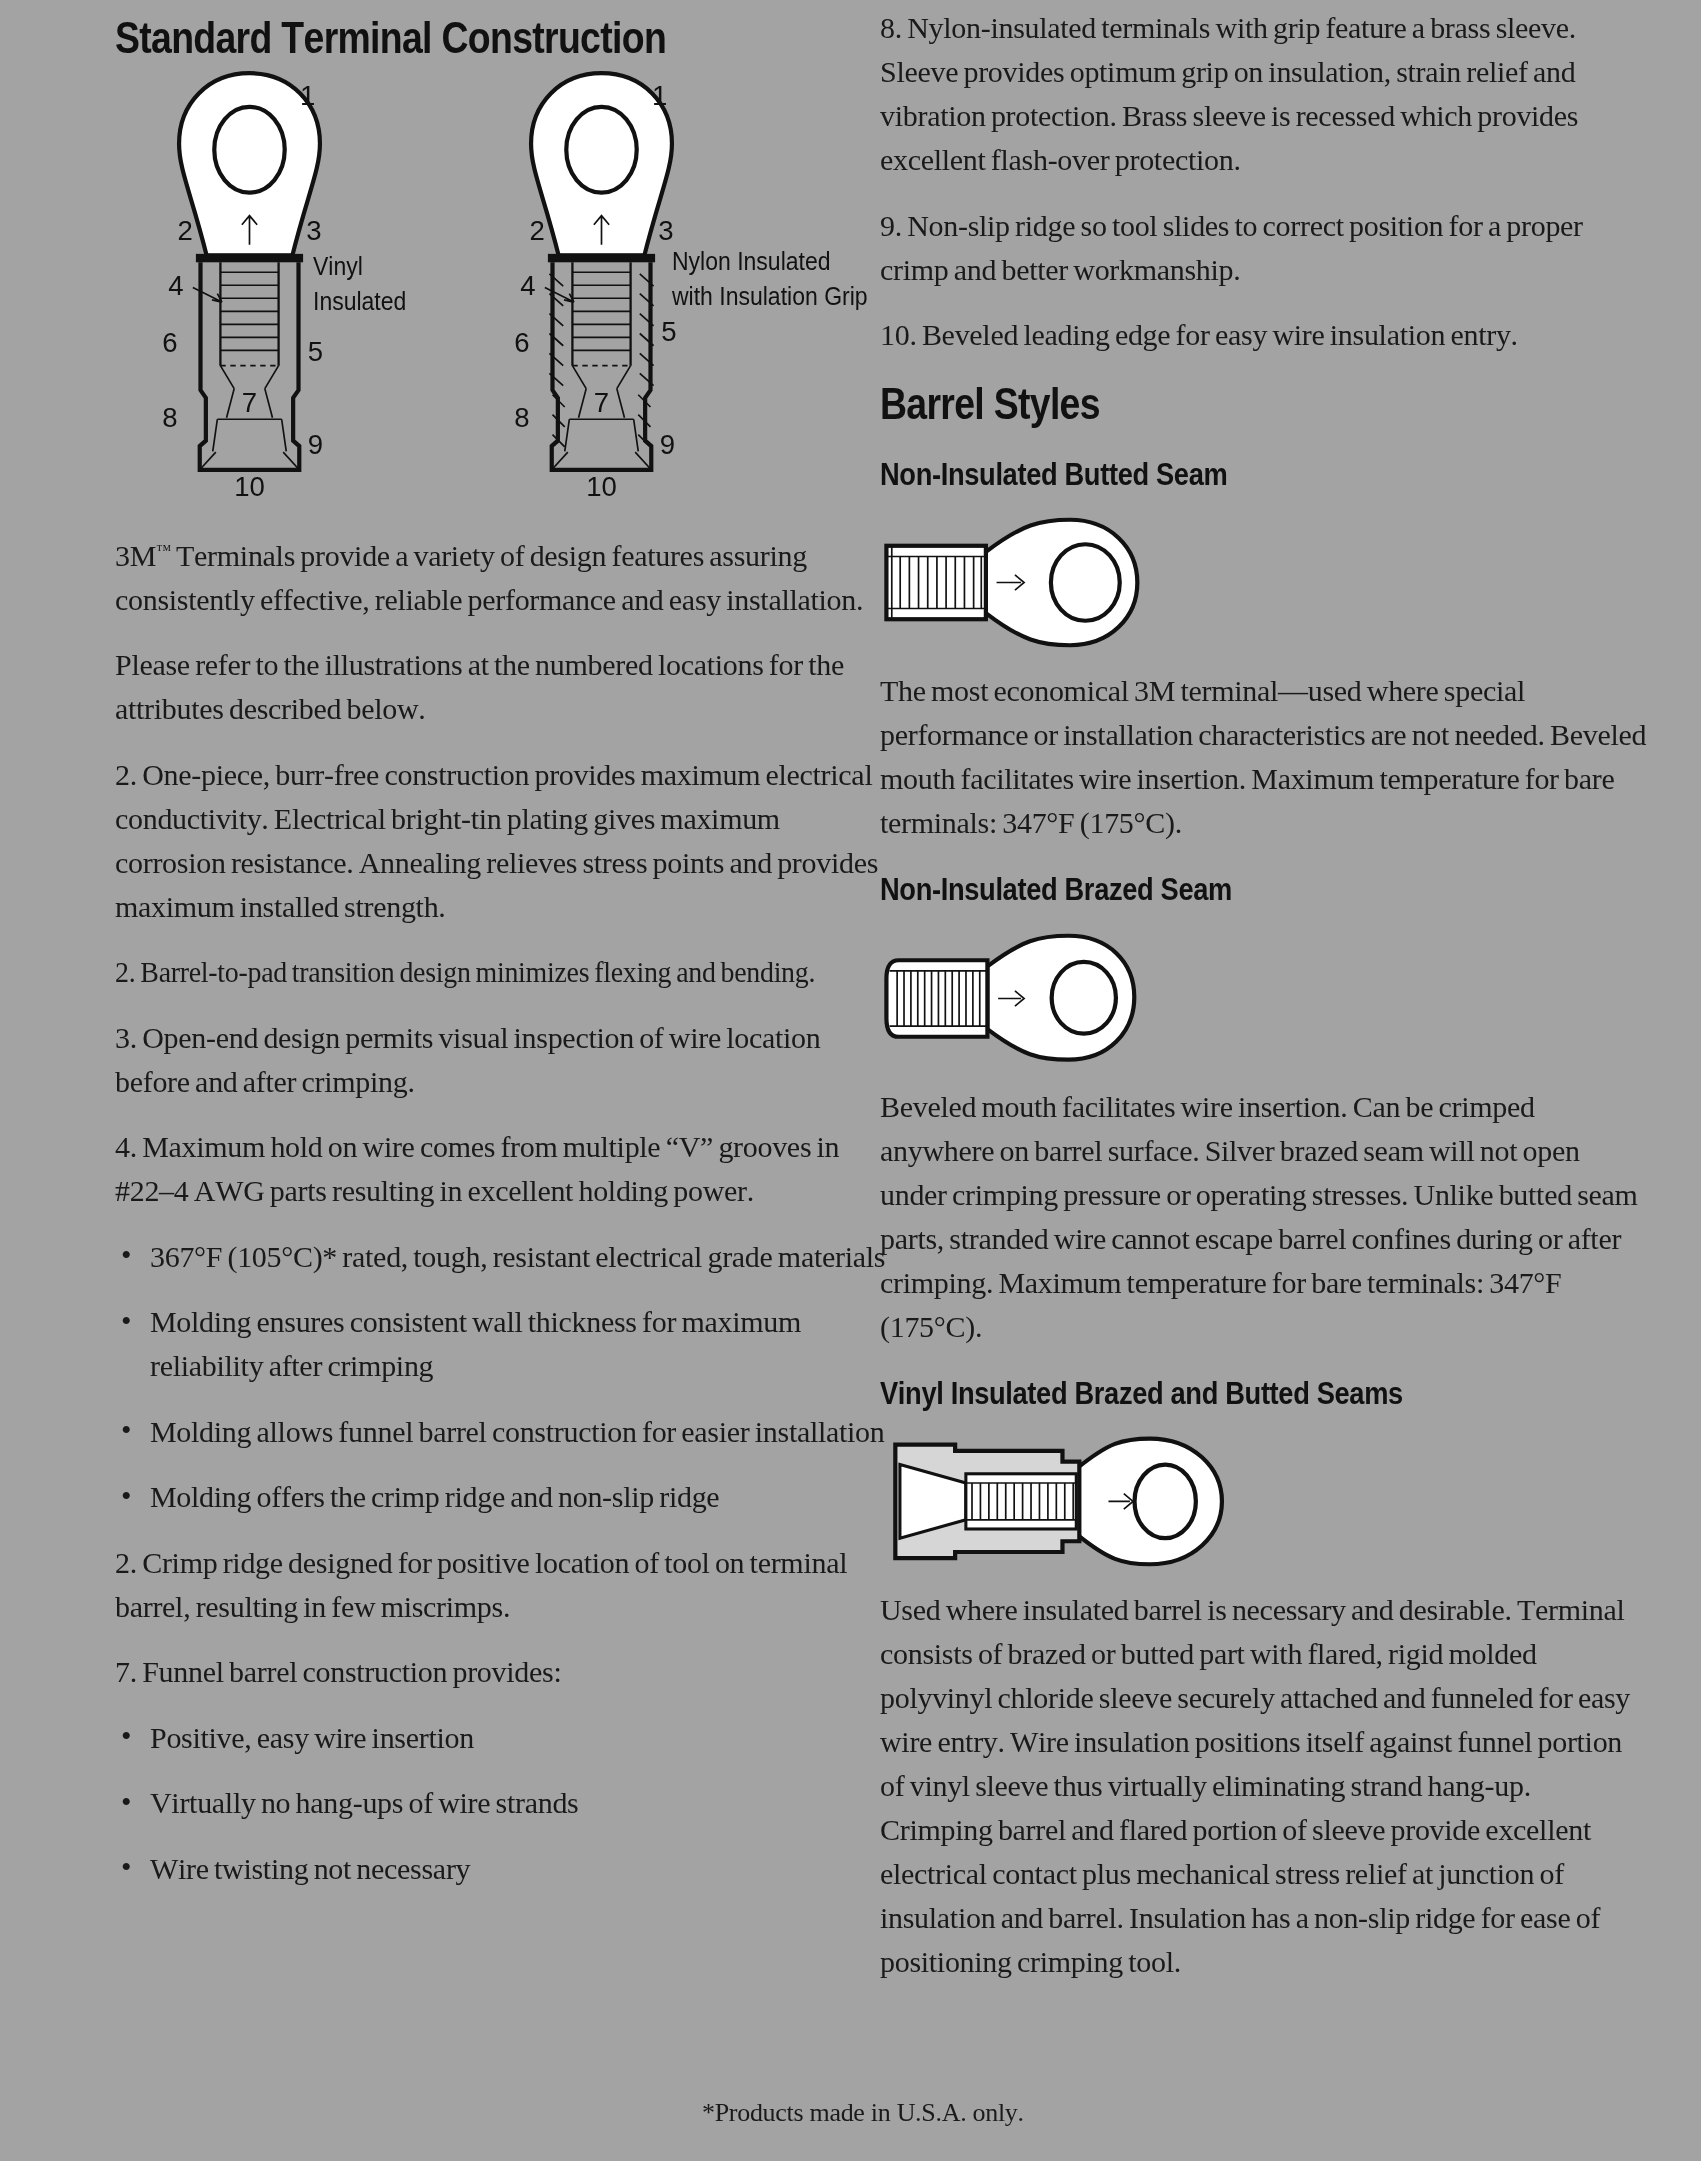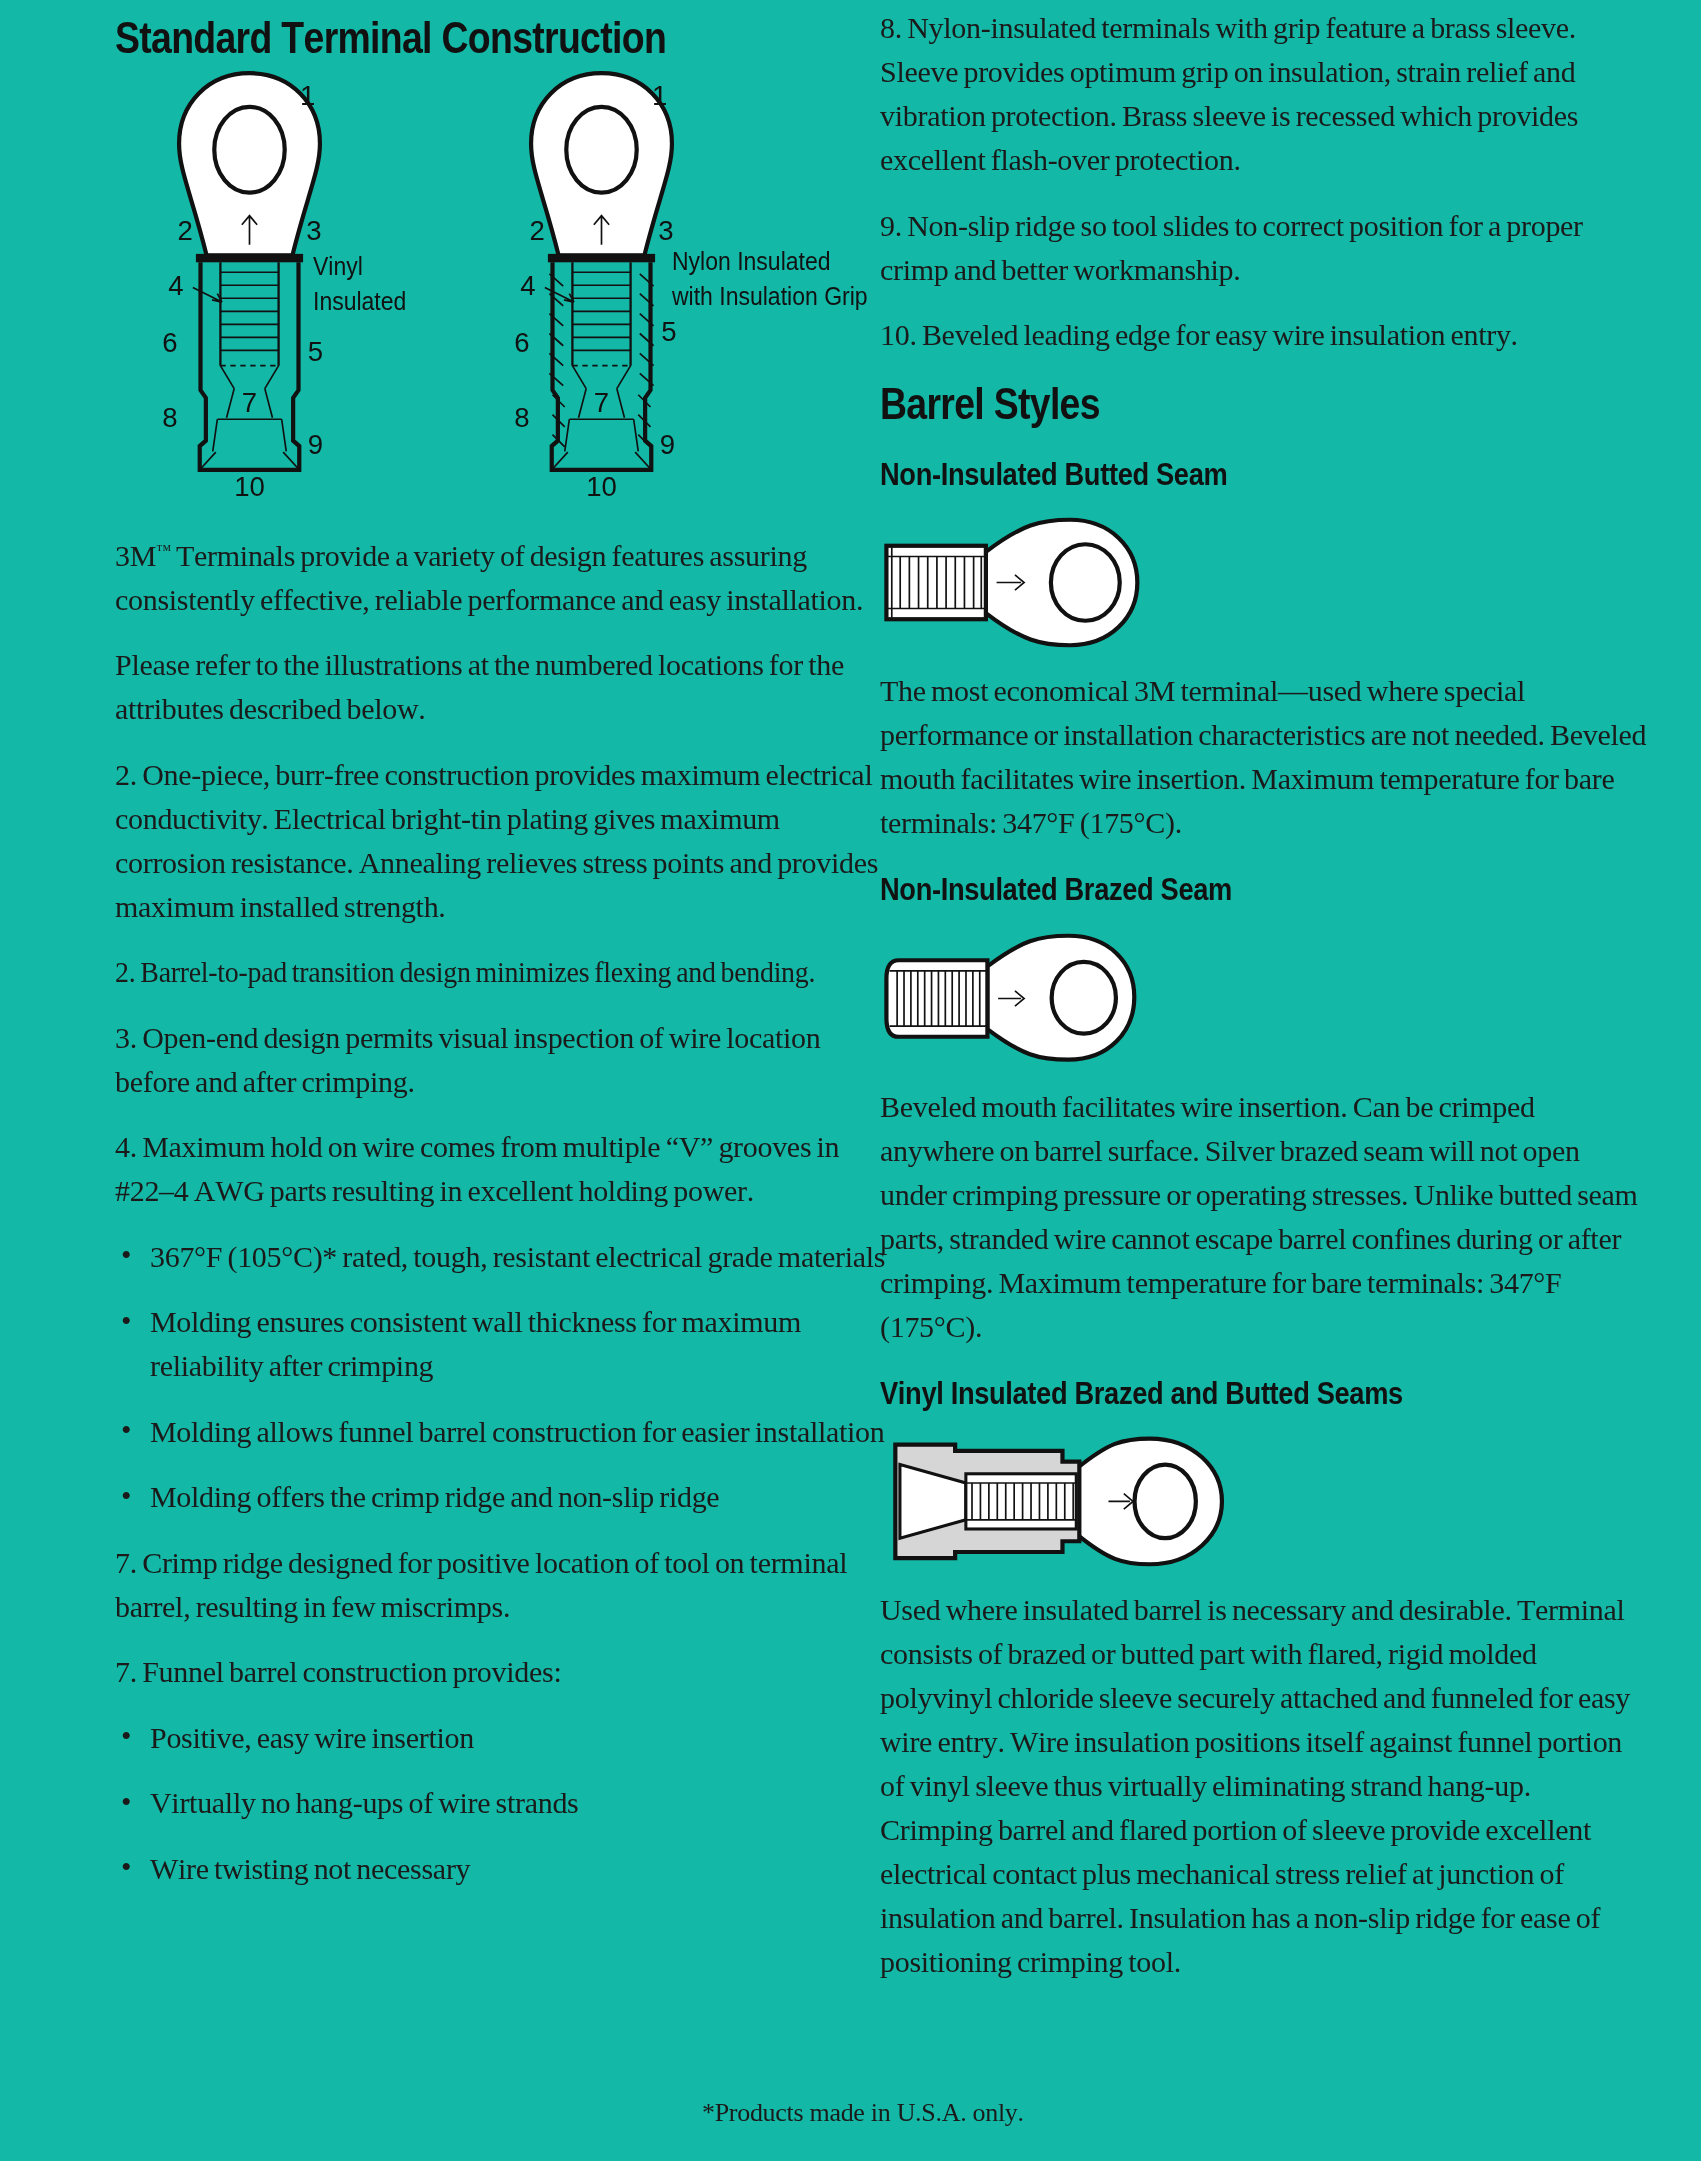--- a/index.html
+++ b/index.html
@@ -1,16 +1,16 @@
 <!DOCTYPE html>
 <html style="font-size:12.3px"><head>
 <meta charset="utf-8">
 <style>
   html,body{margin:0;padding:0;background:#fff;}
-  .page{position:relative;width:1701px;height:2161px;background:#14b8a6;overflow:hidden;
+  .page{position:relative;width:1701px;height:2161px;background:#a3a3a3;overflow:hidden;
         font-kerning:none;color:#1a1a1a;}
   .col{position:absolute;}
   .col-left{left:115px;top:10.7px;width:774px;}
   .col-right{left:880px;top:6px;width:767px;}
   .h1{font-family:"Liberation Sans",sans-serif;font-weight:700;font-size:44px;line-height:54px;
       margin:0;letter-spacing:-0.8px;white-space:nowrap;transform:scaleX(.85);transform-origin:0 0;color:#111;}
   .h2{font-family:"Liberation Sans",sans-serif;font-weight:700;font-size:44px;line-height:49px;
       margin:21.5px 0 28px 0;letter-spacing:-0.8px;white-space:nowrap;transform:scaleX(.85);transform-origin:0 0;color:#111;}
   .h3{font-family:"Liberation Sans",sans-serif;font-weight:700;font-size:31px;line-height:38px;
       margin:26px 0 12.3px 0;letter-spacing:-0.4px;white-space:nowrap;transform:scaleX(.88);transform-origin:0 0;color:#111;}
@@ -115,21 +115,21 @@
     <p class="body">2. One-piece, burr-free construction provides maximum electrical conductivity. Electrical bright-tin plating gives maximum corrosion resistance. Annealing relieves stress points and provides maximum installed strength.</p>
     <p class="body tight">2. Barrel-to-pad transition design minimizes flexing and bending.</p>
     <p class="body">3. Open-end design permits visual inspection of wire location before and after crimping.</p>
     <p class="body">4. Maximum hold on wire comes from multiple “V” grooves in #22–4 AWG parts resulting in excellent holding power.</p>
 
     <div class="body li"><span class="marker">•</span><span>367°F (105°C)* rated, tough, resistant electrical grade materials</span></div>
     <div class="body li"><span class="marker">•</span><span>Molding ensures consistent wall thickness for maximum reliability after crimping</span></div>
     <div class="body li"><span class="marker">•</span><span>Molding allows funnel barrel construction for easier installation</span></div>
     <div class="body li"><span class="marker">•</span><span>Molding offers the crimp ridge and non-slip ridge</span></div>
 
-    <p class="body">7. Crimp ridge designed for positive location of tool on terminal barrel, resulting in few miscrimps.</p>
+    <p class="body">2. Crimp ridge designed for positive location of tool on terminal barrel, resulting in few miscrimps.</p>
     <p class="body">7. Funnel barrel construction provides:</p>
 
     <div class="body li"><span class="marker">•</span><span>Positive, easy wire insertion</span></div>
     <div class="body li"><span class="marker">•</span><span>Virtually no hang-ups of wire strands</span></div>
     <div class="body li"><span class="marker">•</span><span>Wire twisting not necessary</span></div>
   </div>
 
   <div class="col col-right">
     <p class="body">8. Nylon-insulated terminals with grip feature a brass sleeve. Sleeve provides optimum grip on insulation, strain relief and vibration protection. Brass sleeve is recessed which provides excellent flash-over protection.</p>
     <p class="body">9. Non-slip ridge so tool slides to correct position for a proper crimp and better workmanship.</p>

